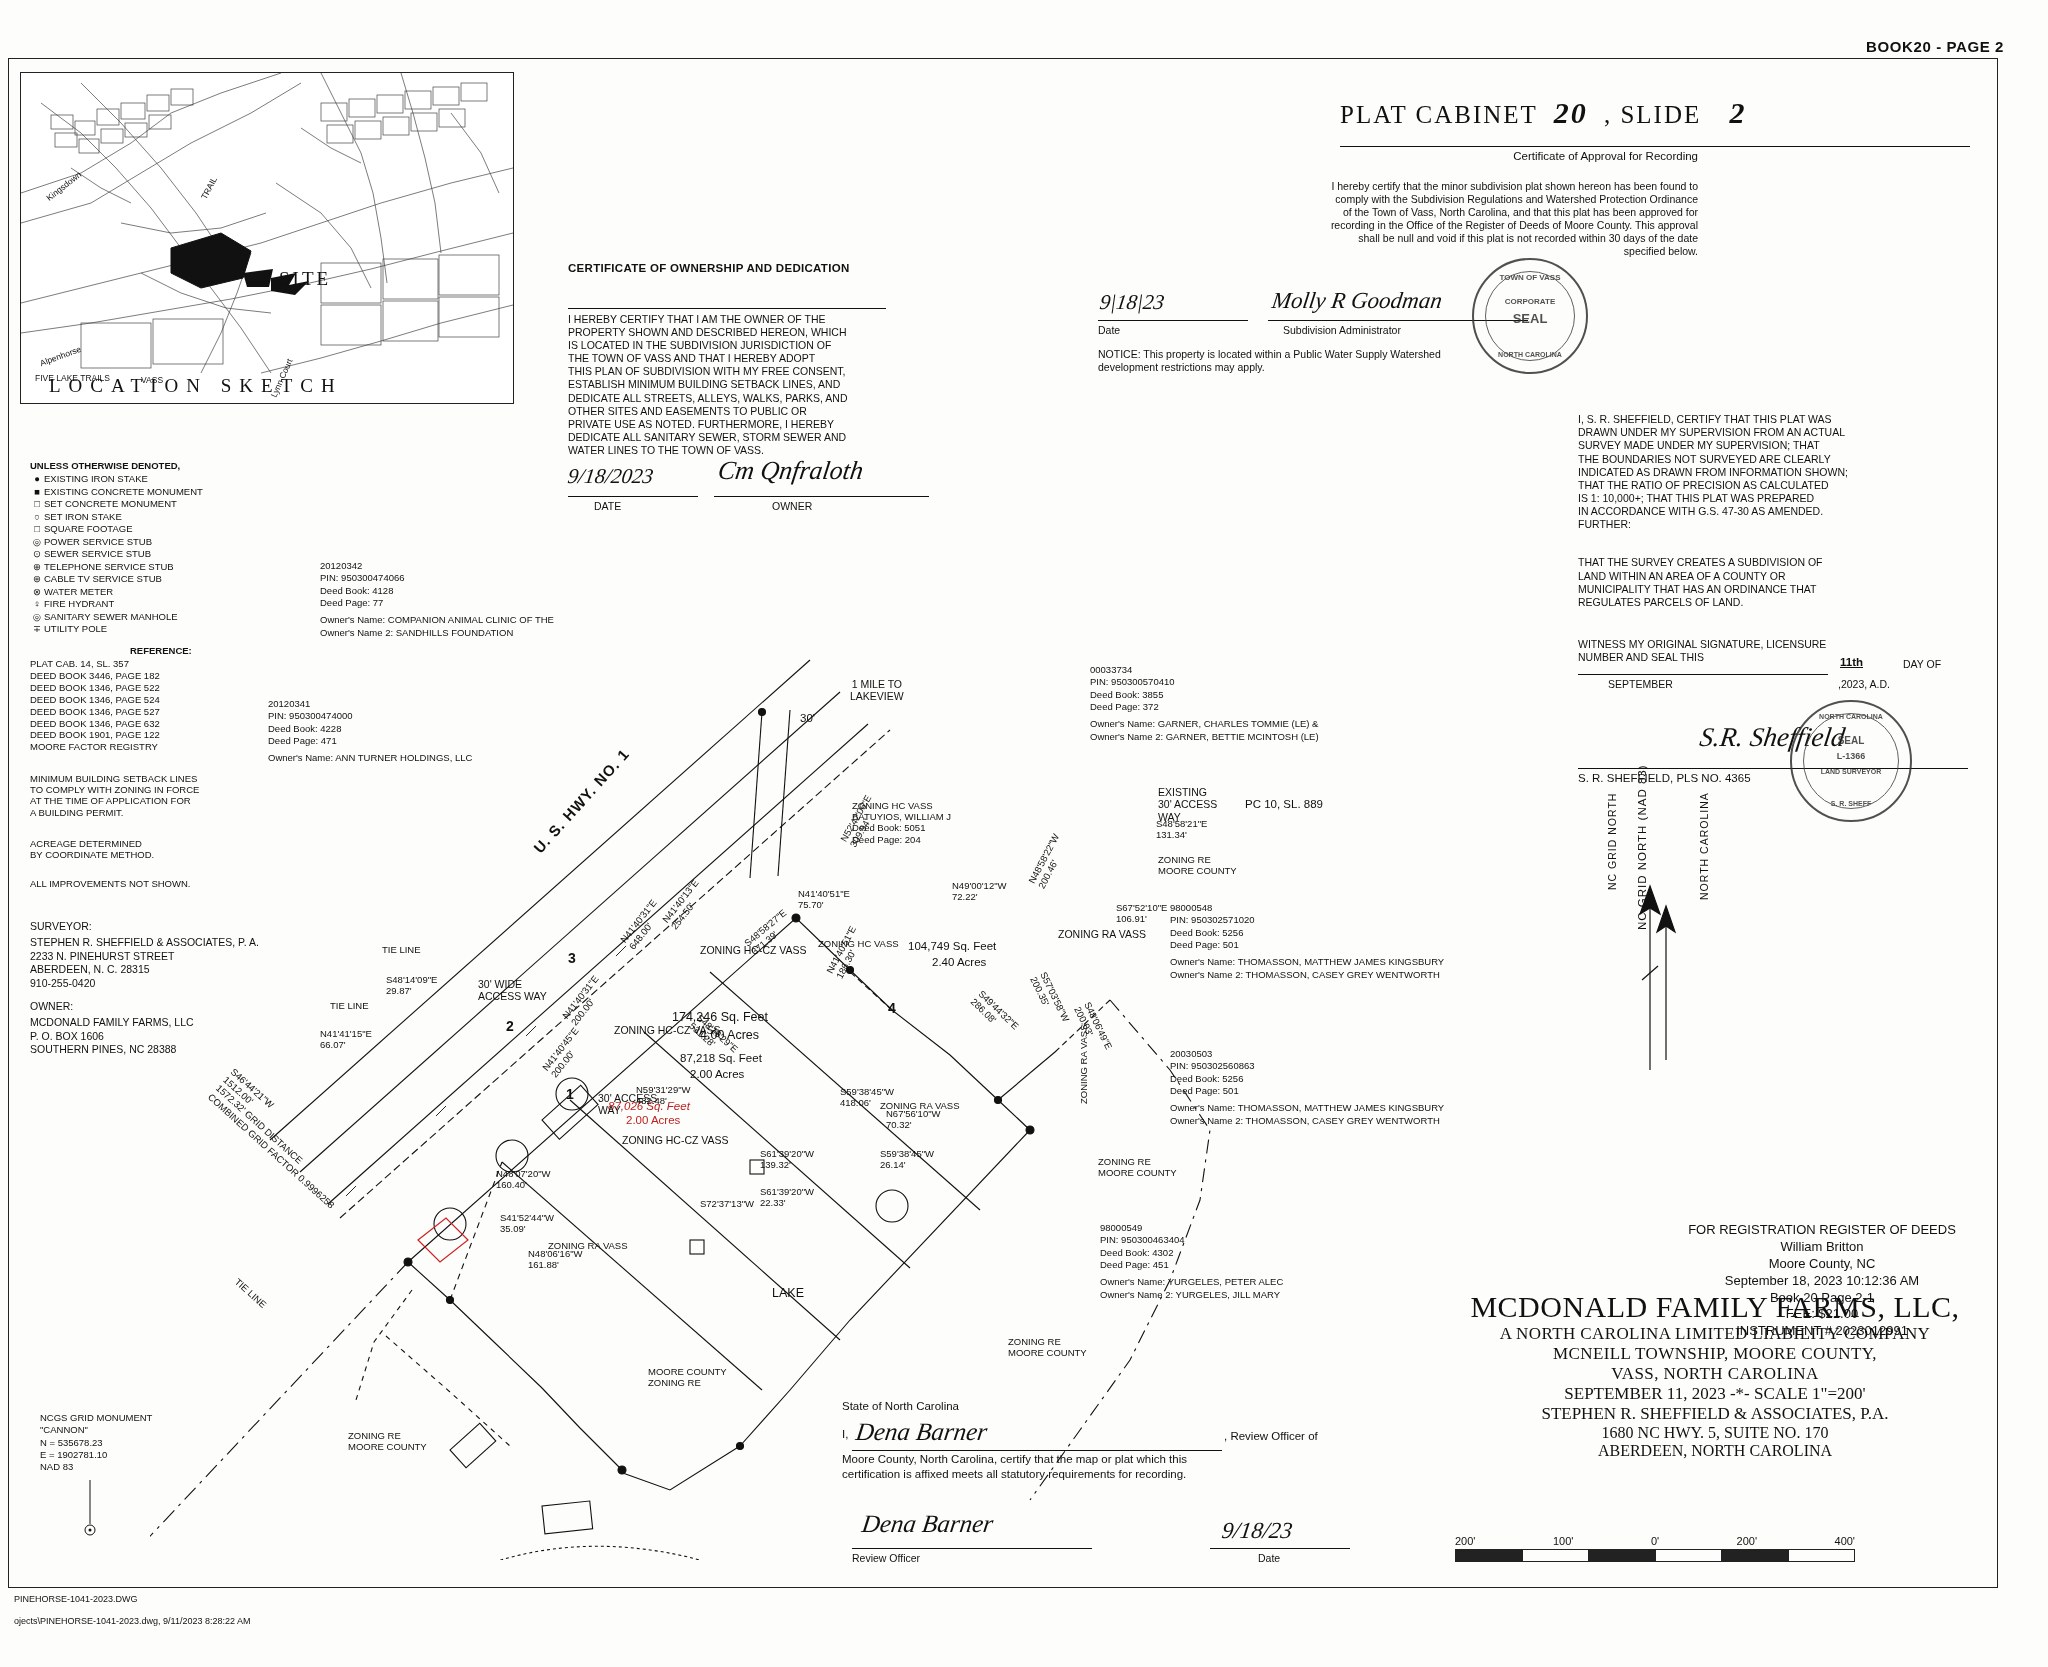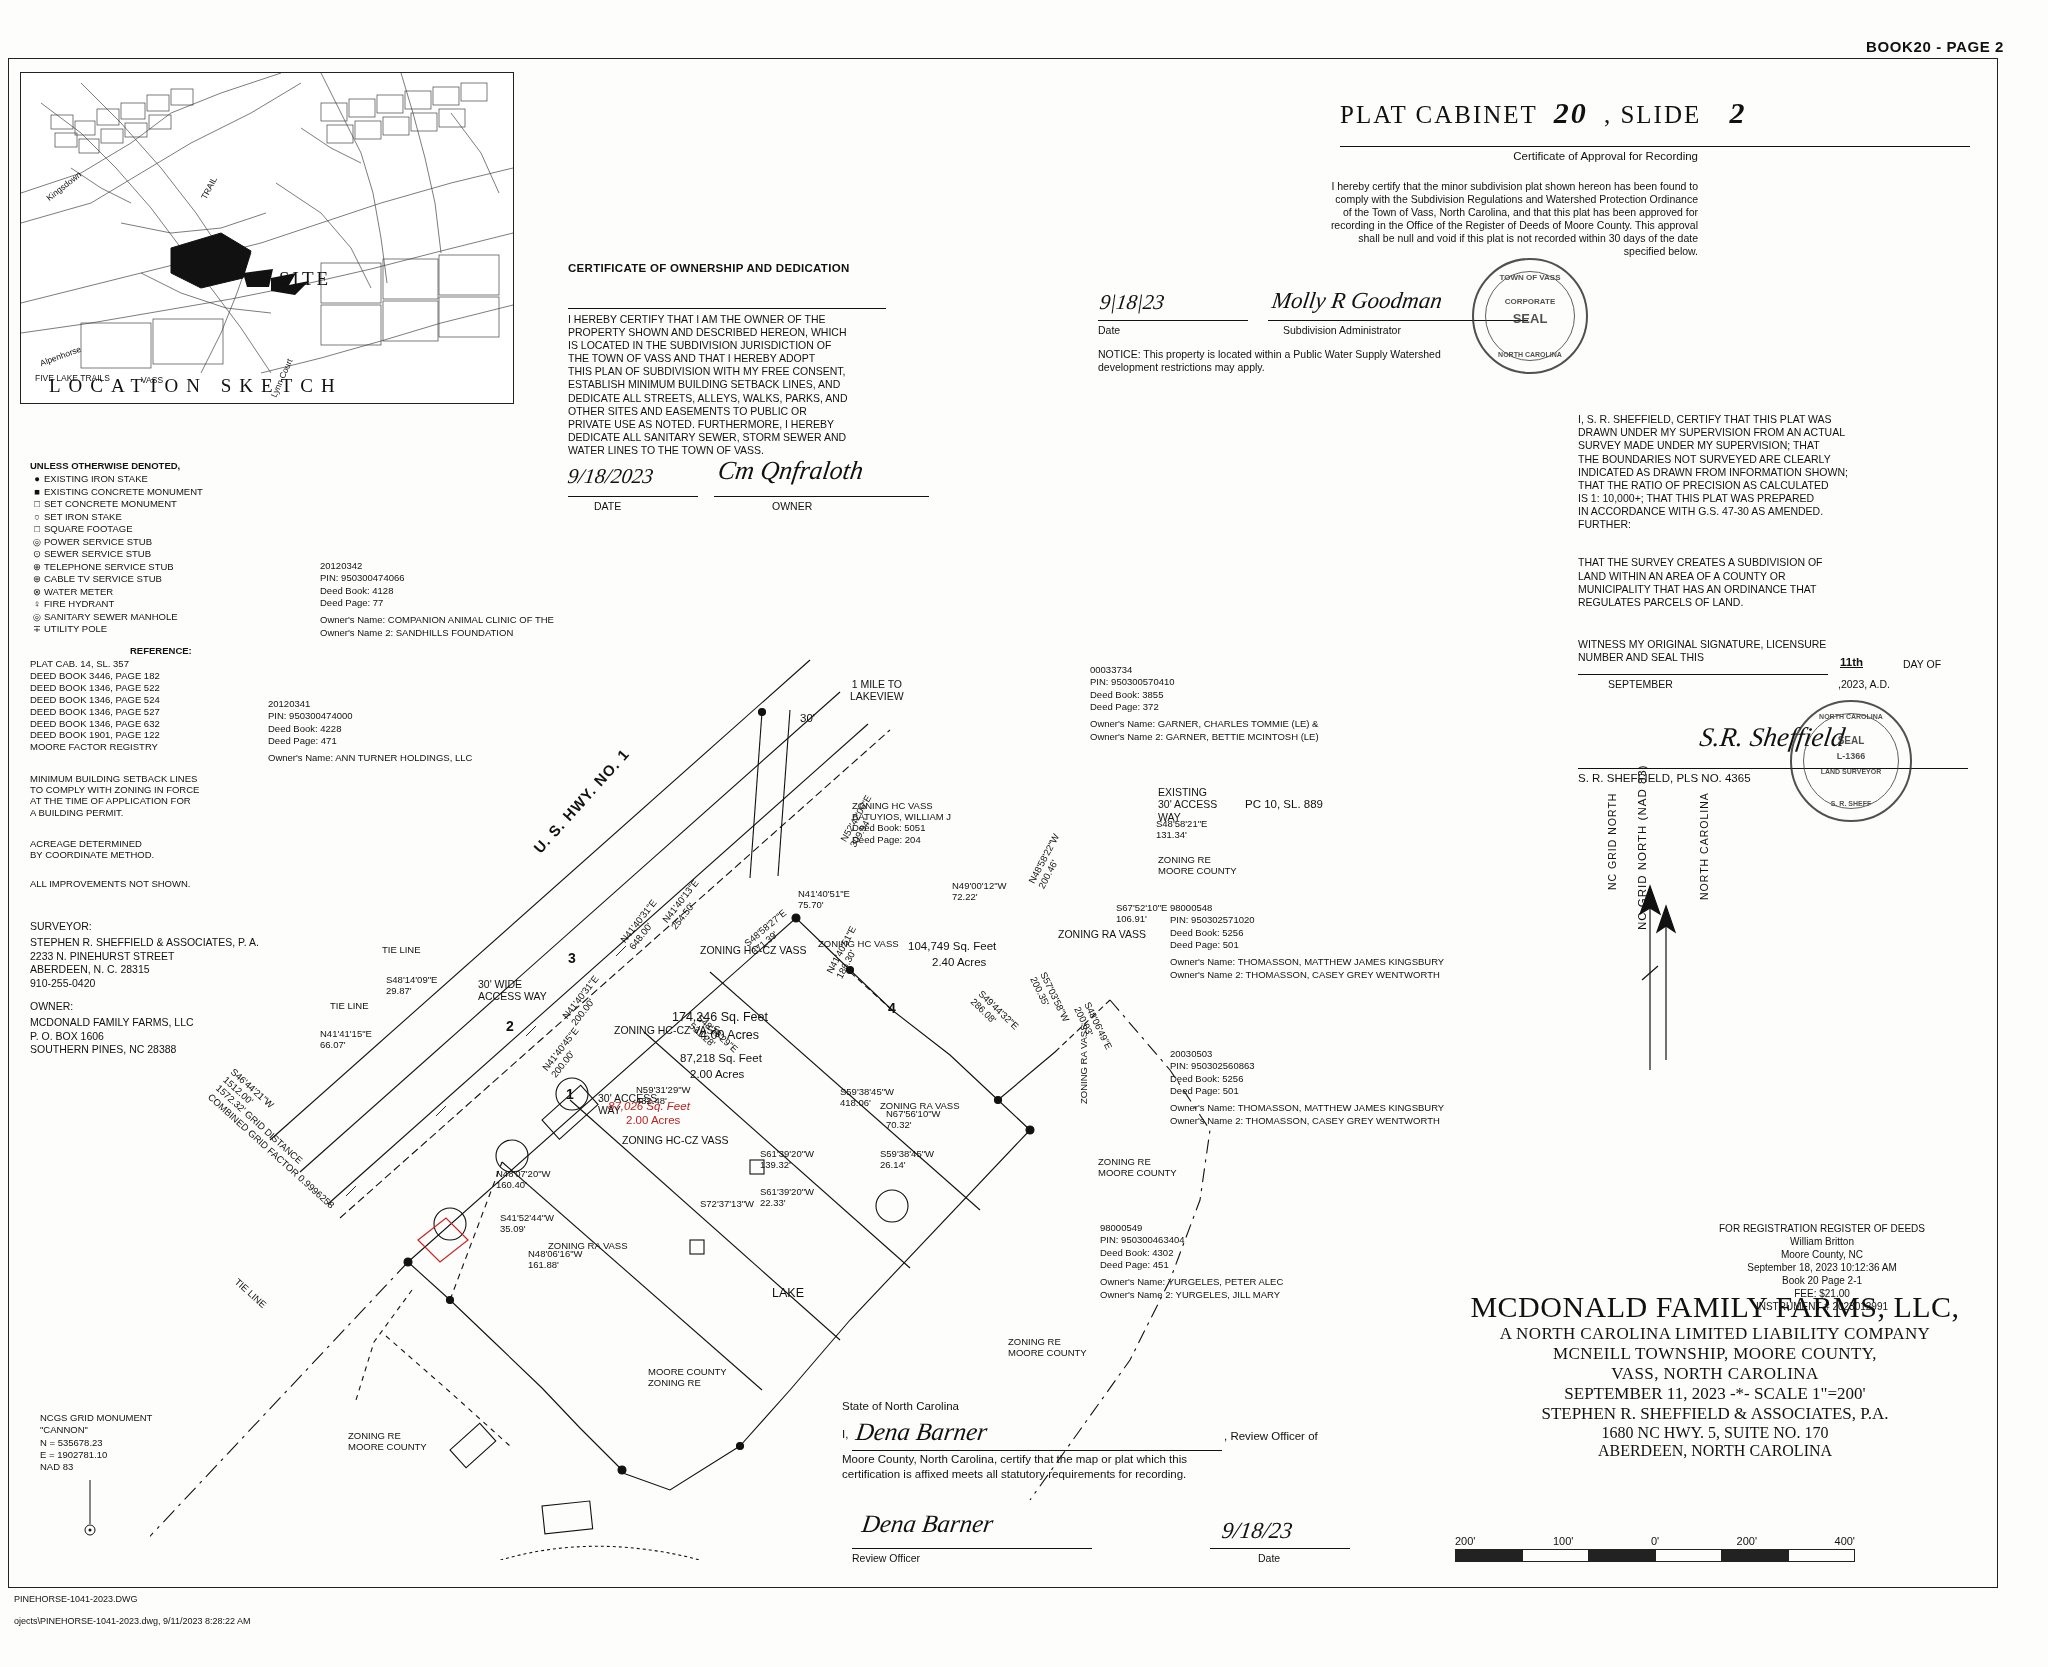--- a/index.html
+++ b/index.html
@@ -162,21 +162,21 @@
     justify-content: space-between;
     margin-bottom: 2px;
   }
   
   #north-arrow { position: absolute; left: 1590px; top: 870px; }
   .footer-left {
     position: absolute;
     left: 14px;
     font-size: 9px;
   }
-  .reg-box { position: absolute; font-size: 10px; line-height: 1.3; text-align: center; }
+  .reg-box { position: absolute; font-size: 13px; line-height: 1.3; text-align: center; }
   .road-label {
     position: absolute;
     font-size: 15px;
     letter-spacing: 1px;
     font-weight: bold;
   }
 </style>
 </head>
 <body>
 

